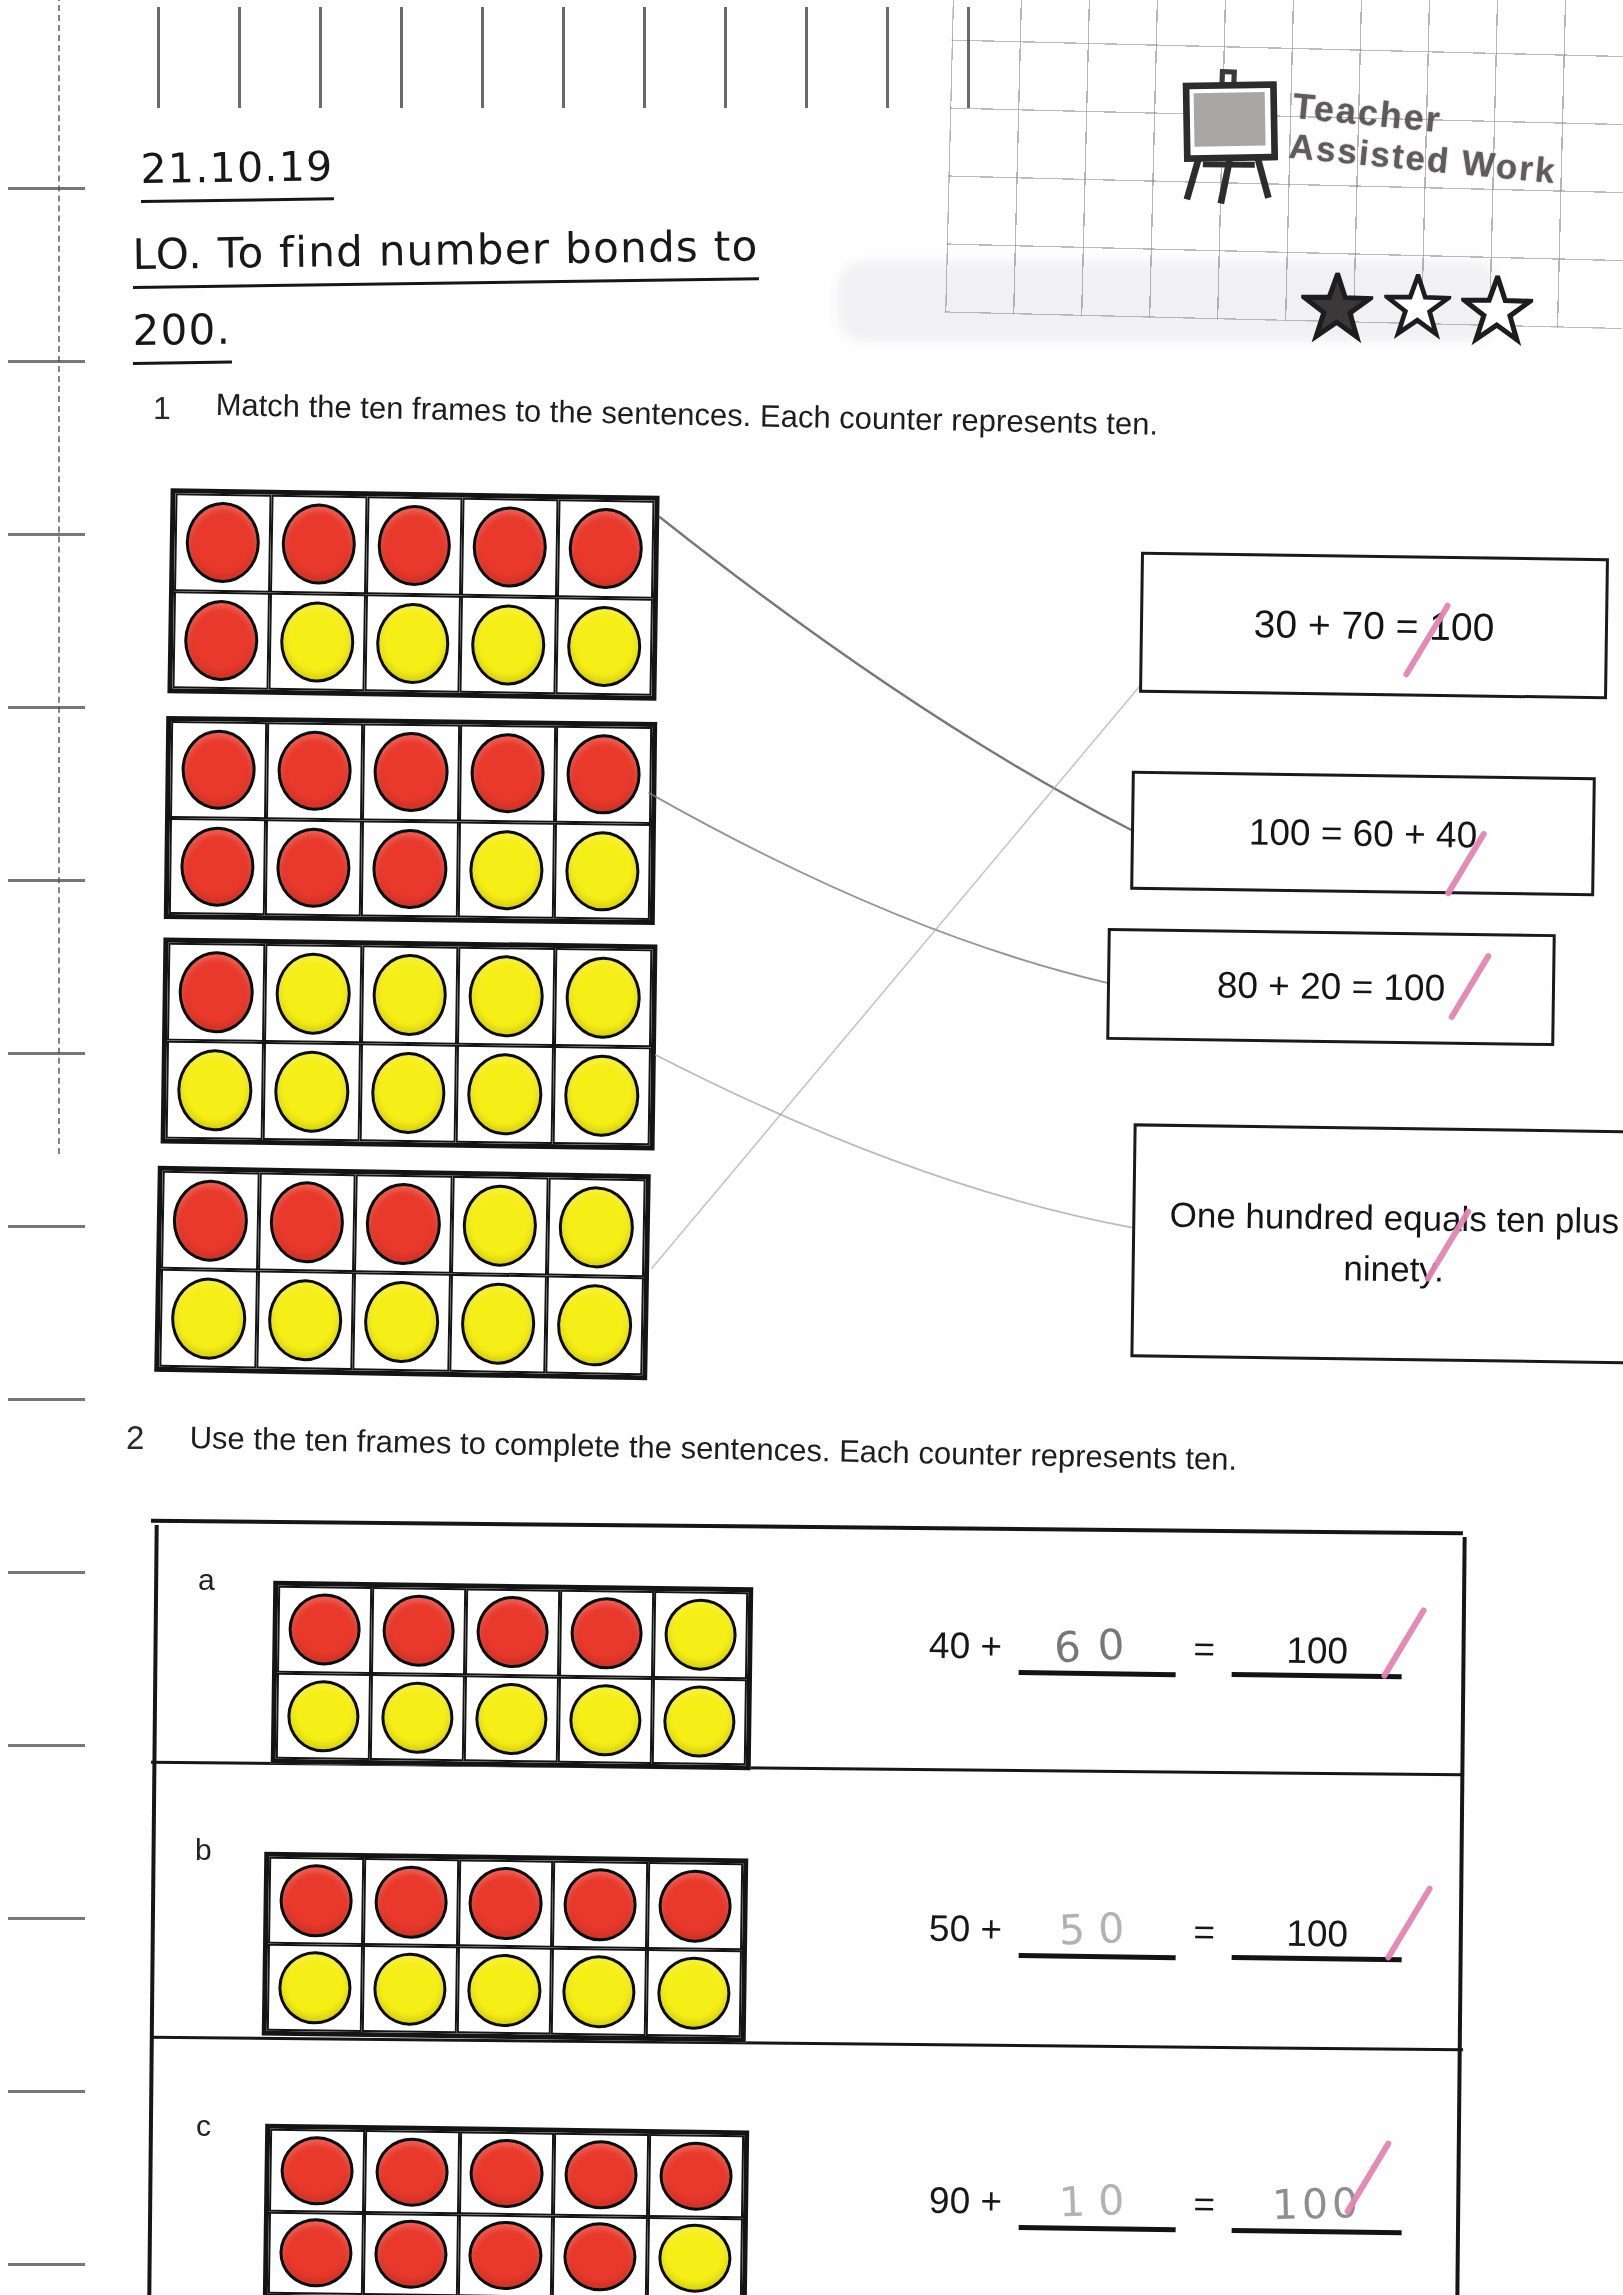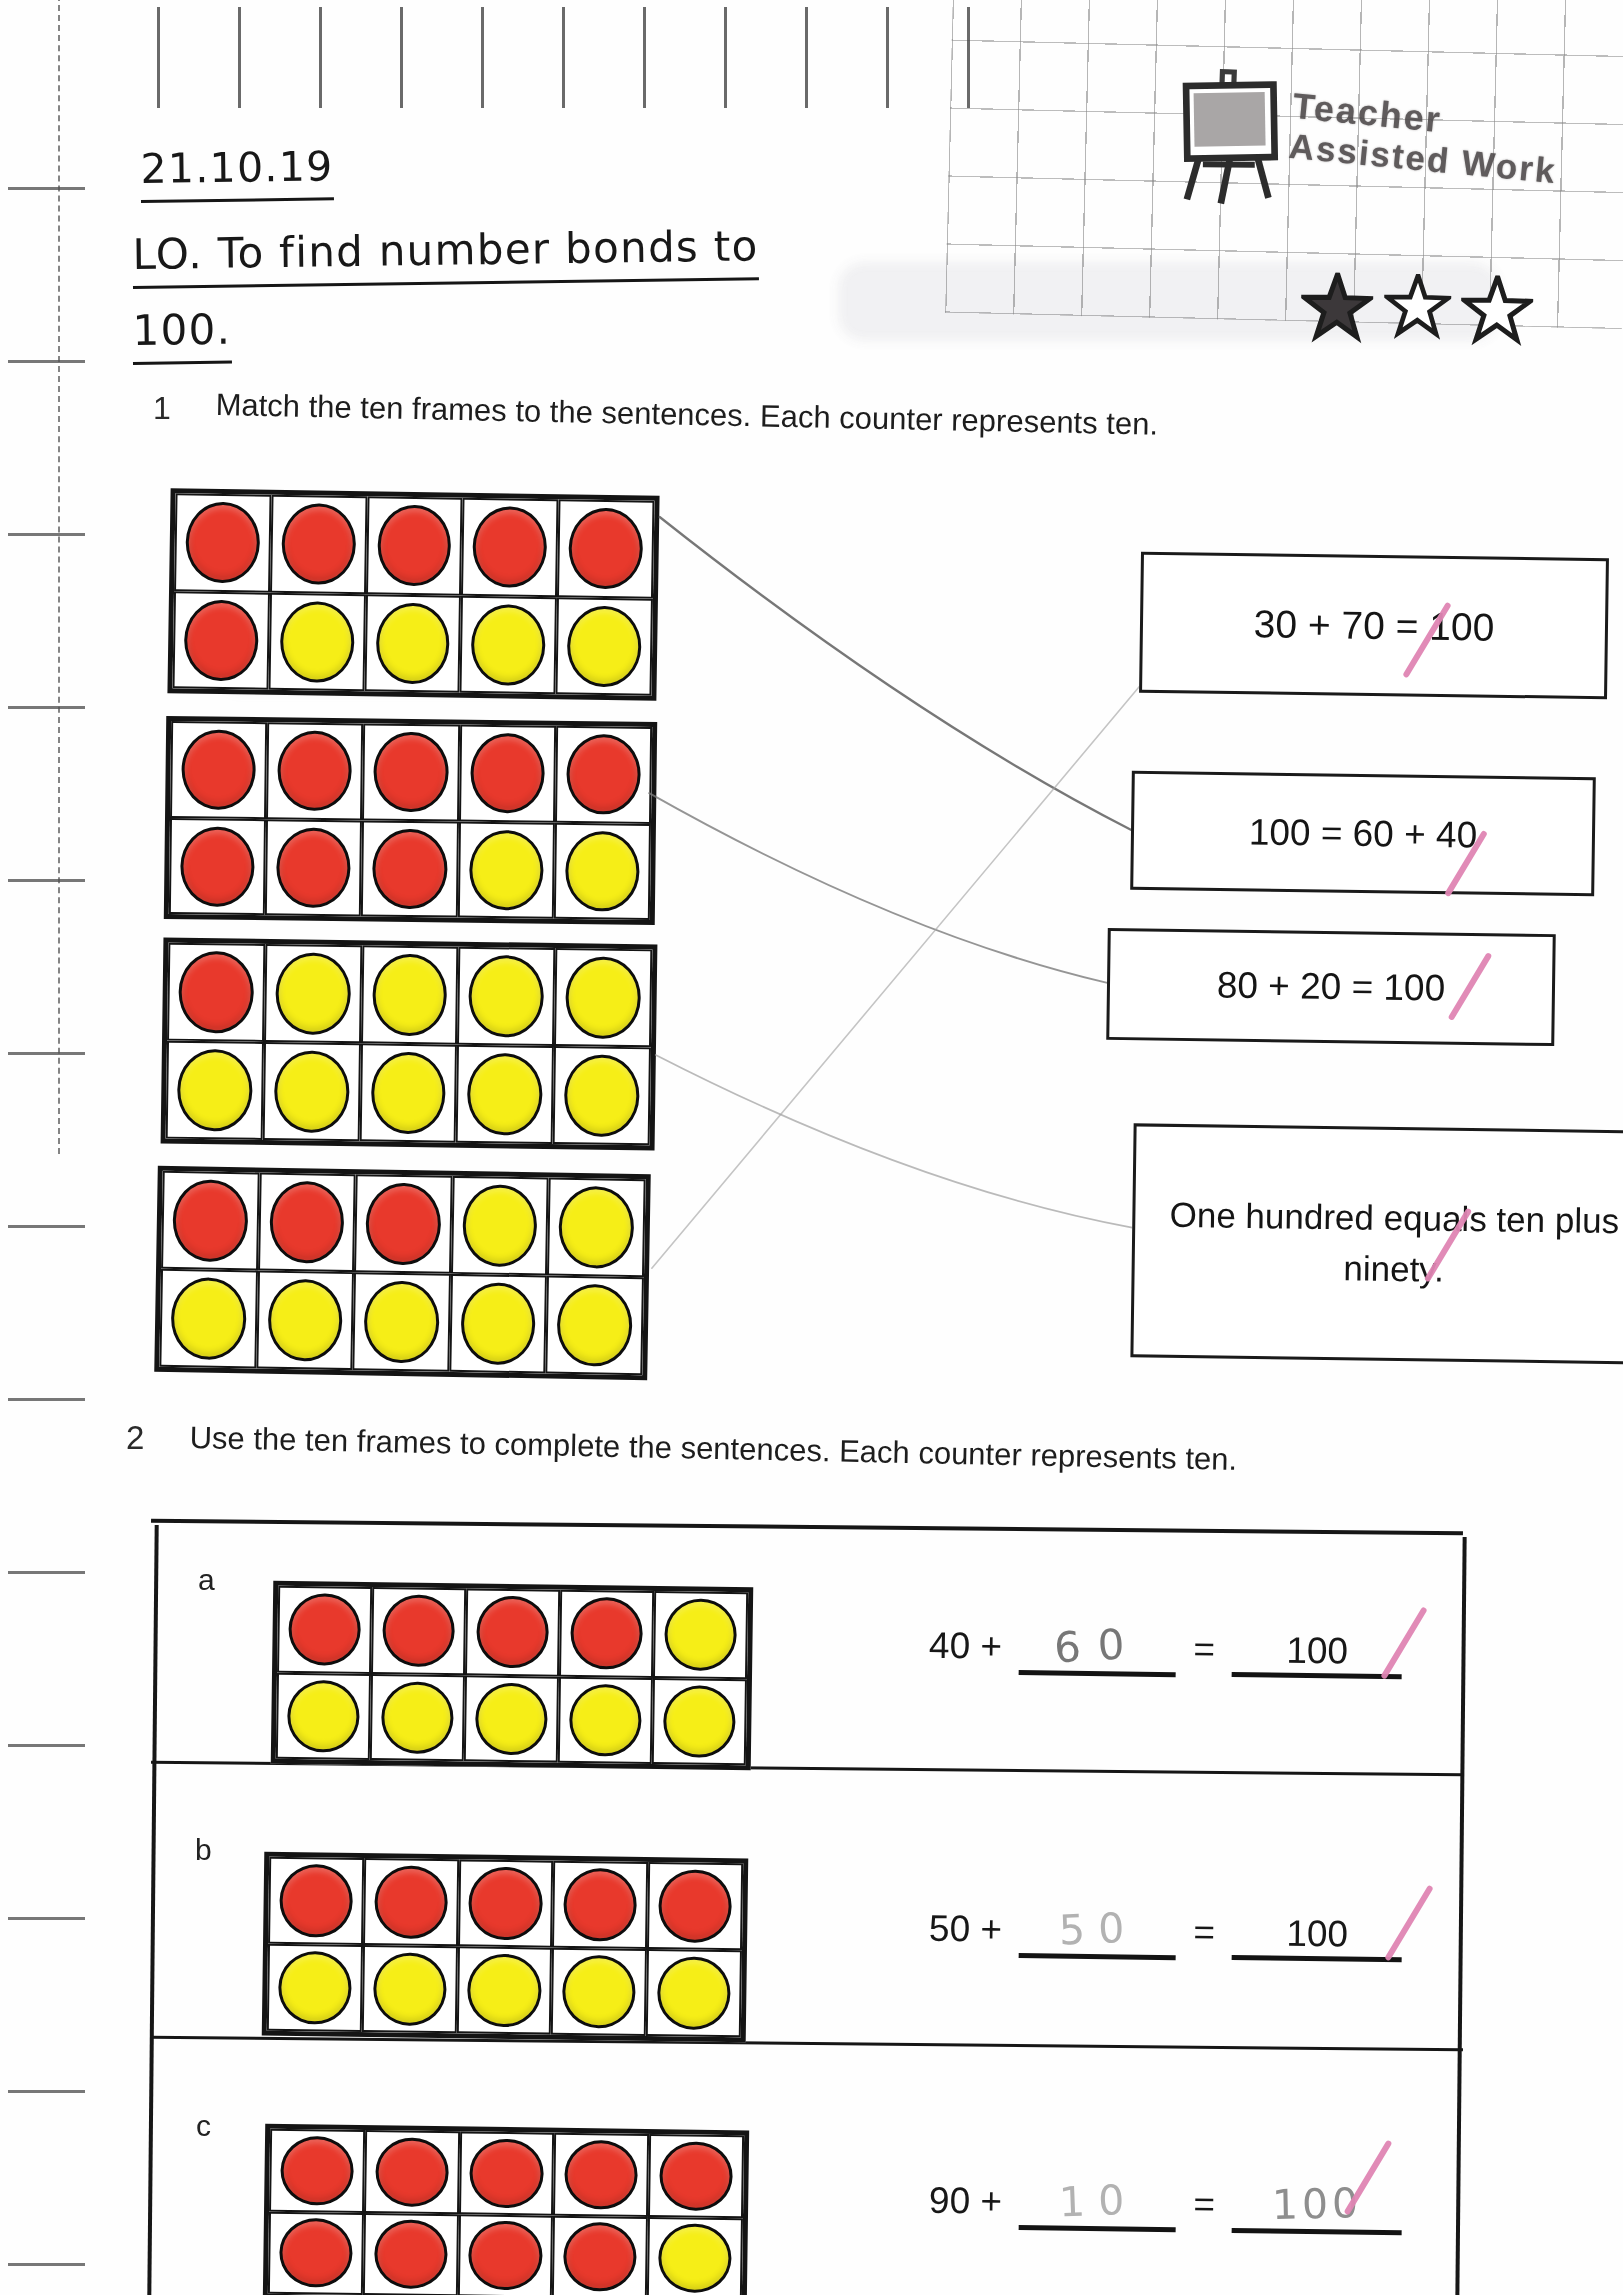--- a/index.html
+++ b/index.html
@@ -82,21 +82,21 @@
   <div class="abs smudge" style="left:216px;top:612px;width:432px;height:79px;"></div>
   <div class="abs smudge" style="left:838px;top:262px;width:661px;height:79px;opacity:.8;"></div>
 
   <div class="abs hw date" style="left:141px;top:145px;">
     <span class="u">21.10.19</span>
   </div>
   <div class="abs hw lo" style="left:133px;top:230px;">
     <span class="u">LO. To find number bonds to</span>
   </div>
   <div class="abs hw lo" style="left:133px;top:306px;">
-    <span class="u">100.</span>
+    <span class="u">200.</span>
   </div>
 
   <div class="abs" style="left:1175px;top:69px;transform:rotate(2deg);">
     <svg width="108" height="137" viewBox="0 0 140 185">
       <rect x="58" y="4" width="16" height="24" fill="none" stroke="#3a3a3a" stroke-width="7"></rect>
       <rect x="12" y="22" width="118" height="98" fill="#ffffff" stroke="#2c2c2c" stroke-width="9" transform="rotate(-3 70 70)"></rect>
       <rect x="22" y="32" width="96" height="72" fill="#a9a6a6" transform="rotate(-3 70 70)"></rect>
       <line x1="30" y1="122" x2="16" y2="178" stroke="#2c2c2c" stroke-width="9"></line>
       <line x1="110" y1="120" x2="126" y2="172" stroke="#2c2c2c" stroke-width="9"></line>
       <line x1="72" y1="122" x2="62" y2="182" stroke="#2c2c2c" stroke-width="9"></line>

